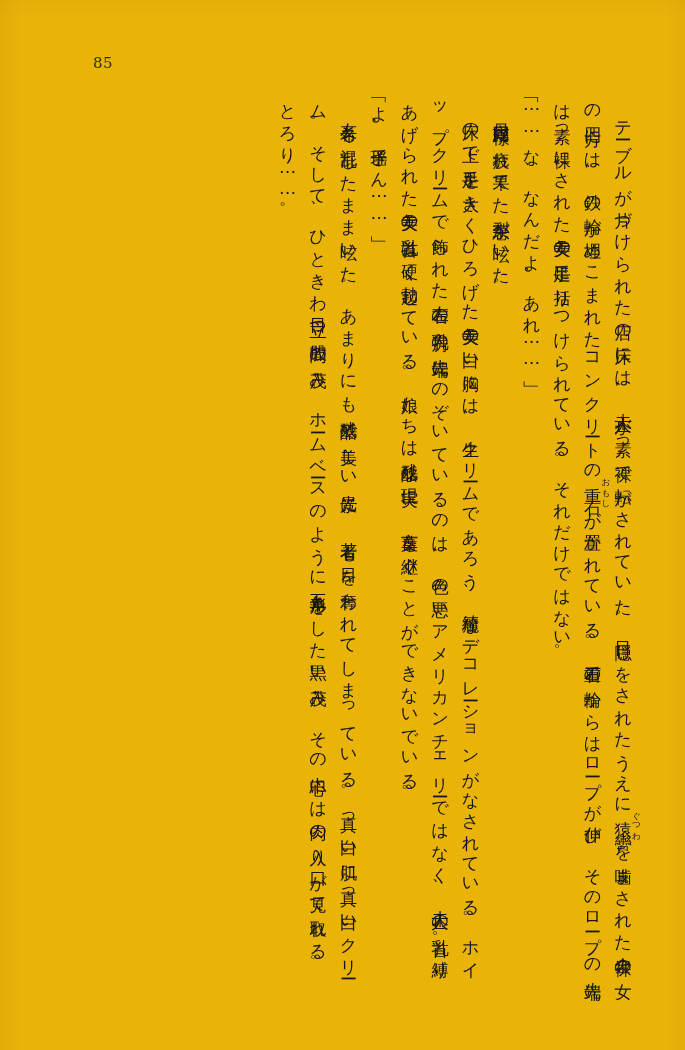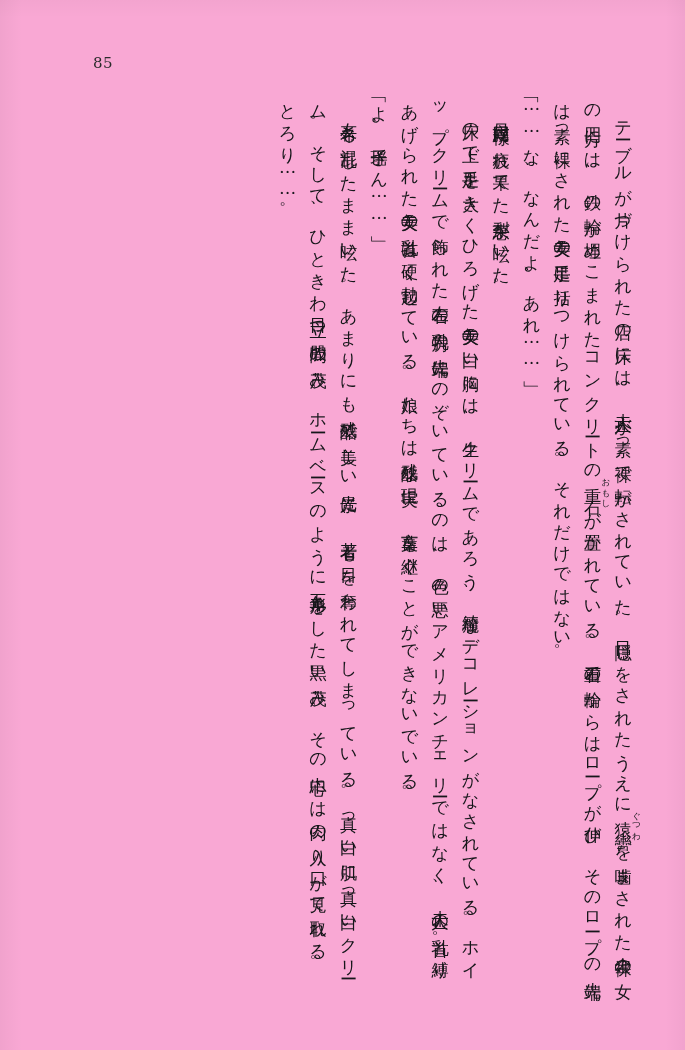--- a/index.html
+++ b/index.html
@@ -4,21 +4,21 @@
 <style>
   html, body {
     margin: 0;
     padding: 0;
     background: #ffffff;
   }
   .page {
     position: relative;
     width: 685px;
     height: 1050px;
-    background: #f9a8d4;
+    background: #eab308;
     overflow: hidden;
     font-family: "DejaVu Serif", "Liberation Serif", serif;
   }
   
   .page::before {
     content: "";
     position: absolute;
     inset: 0;
     background:
       linear-gradient(90deg, rgba(0,0,0,0.035) 0px, rgba(0,0,0,0.0) 22px),

